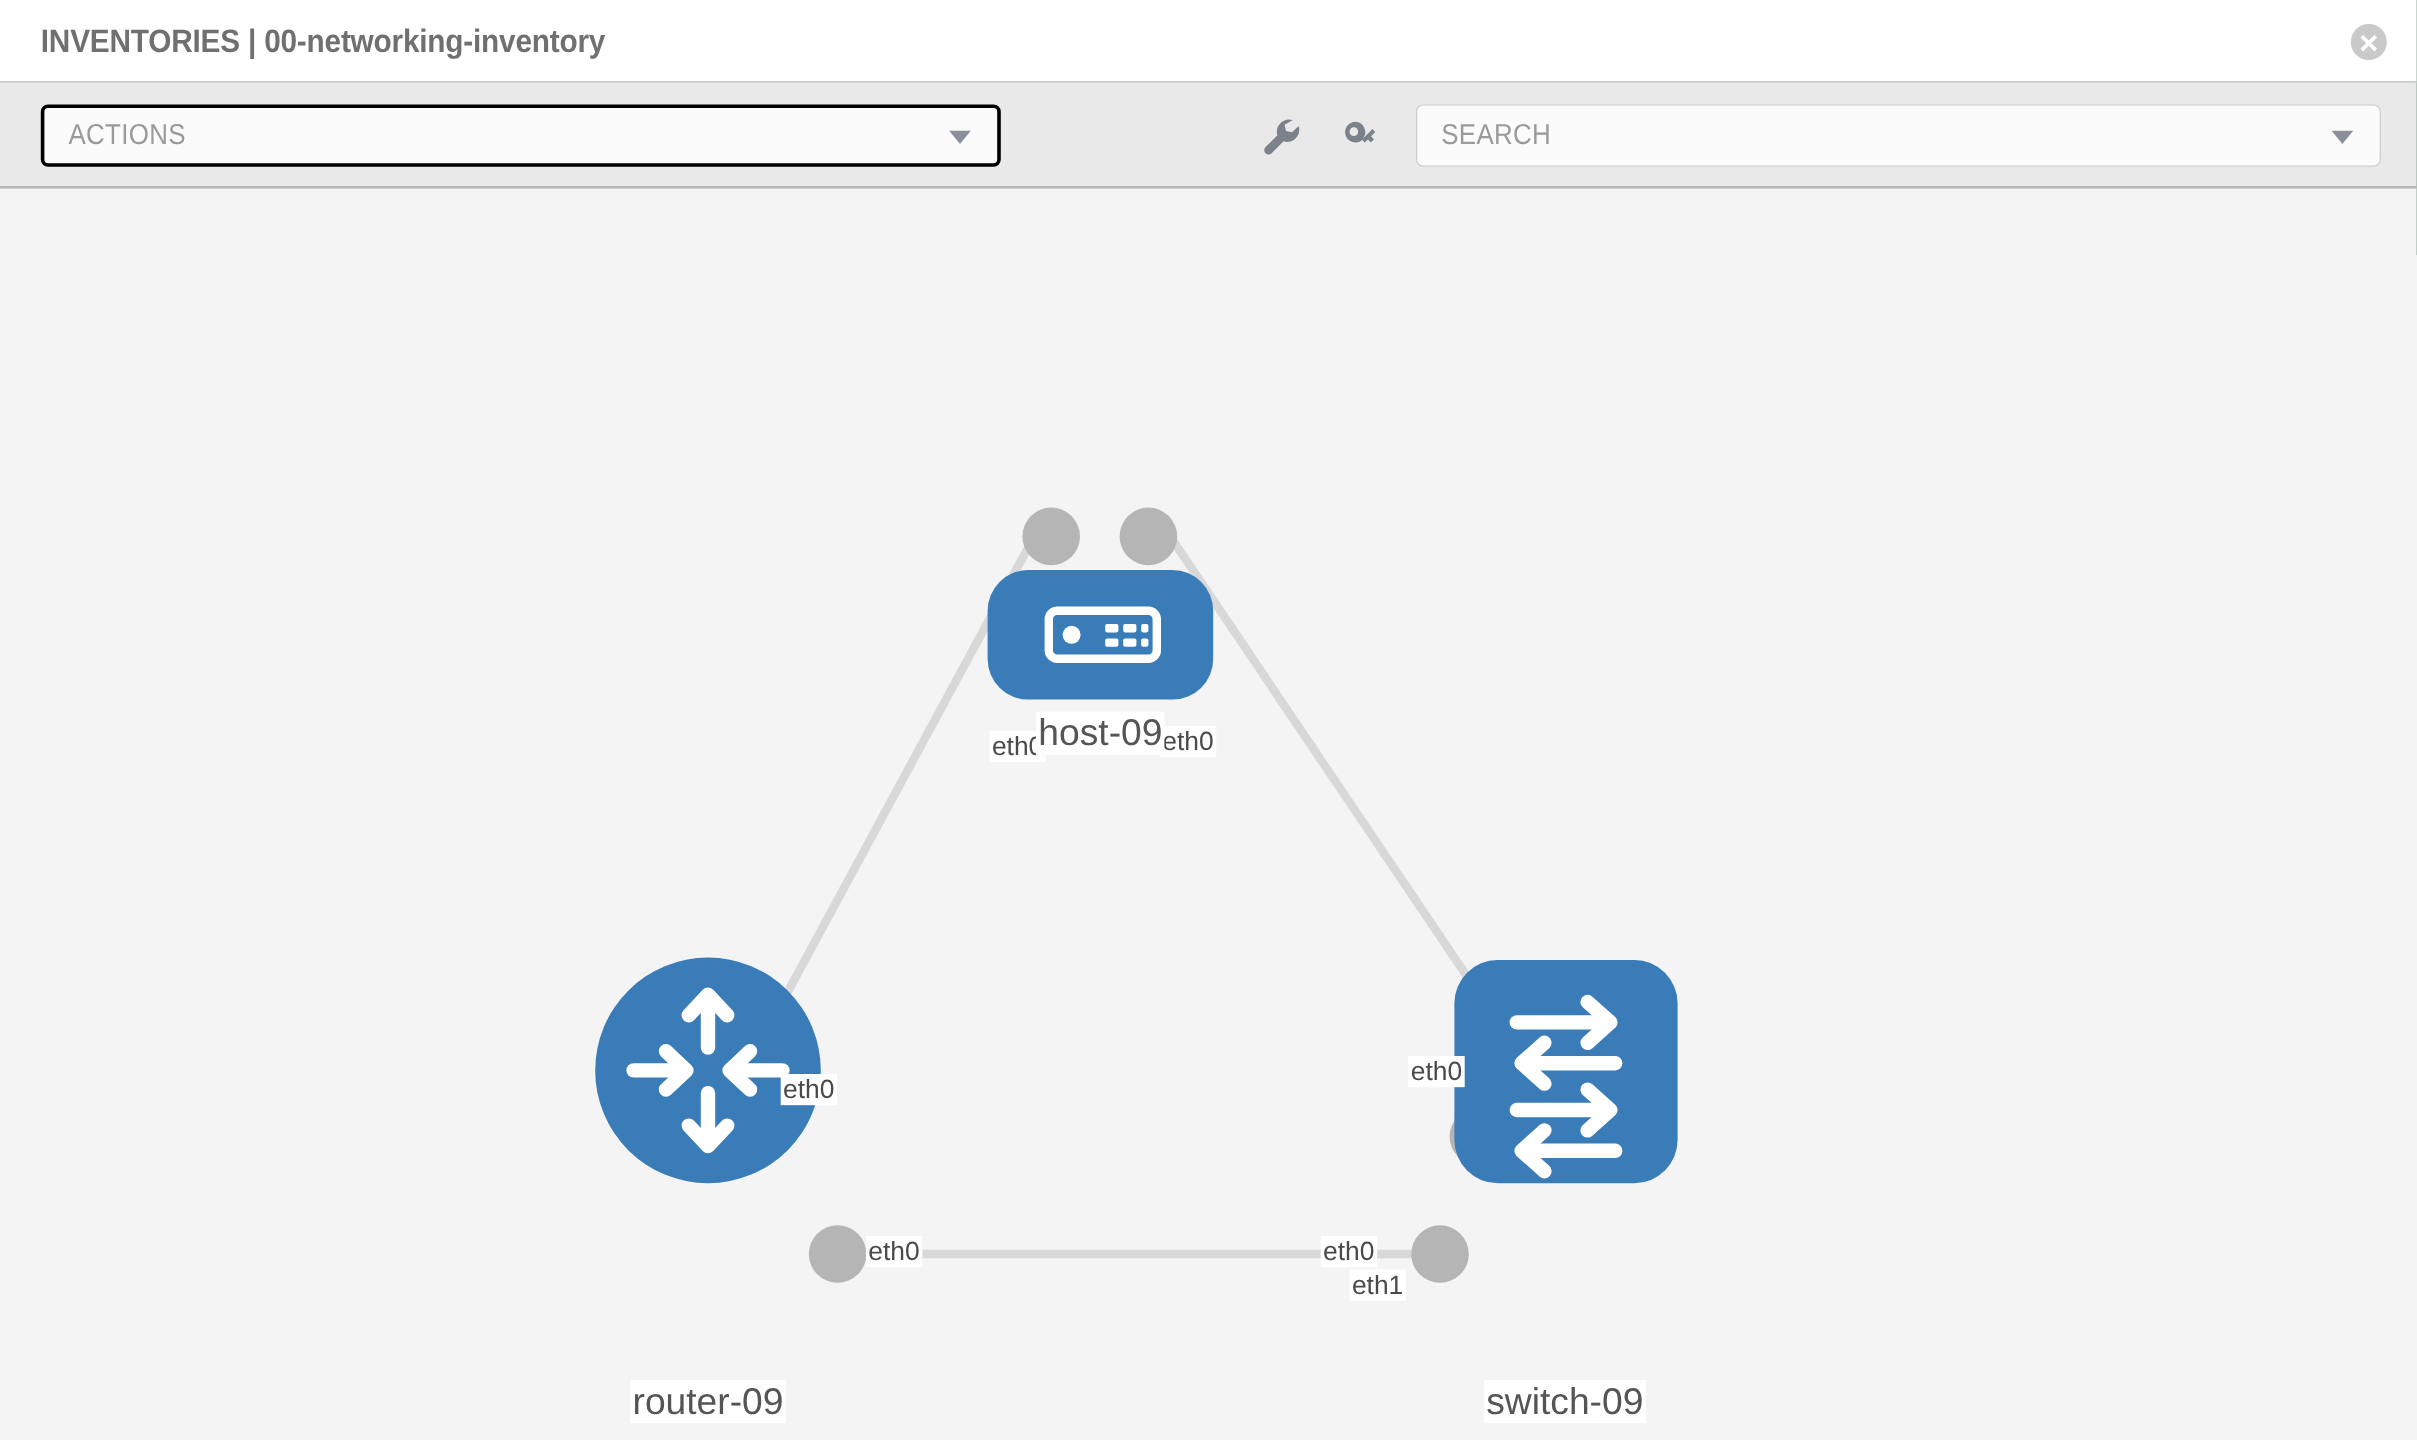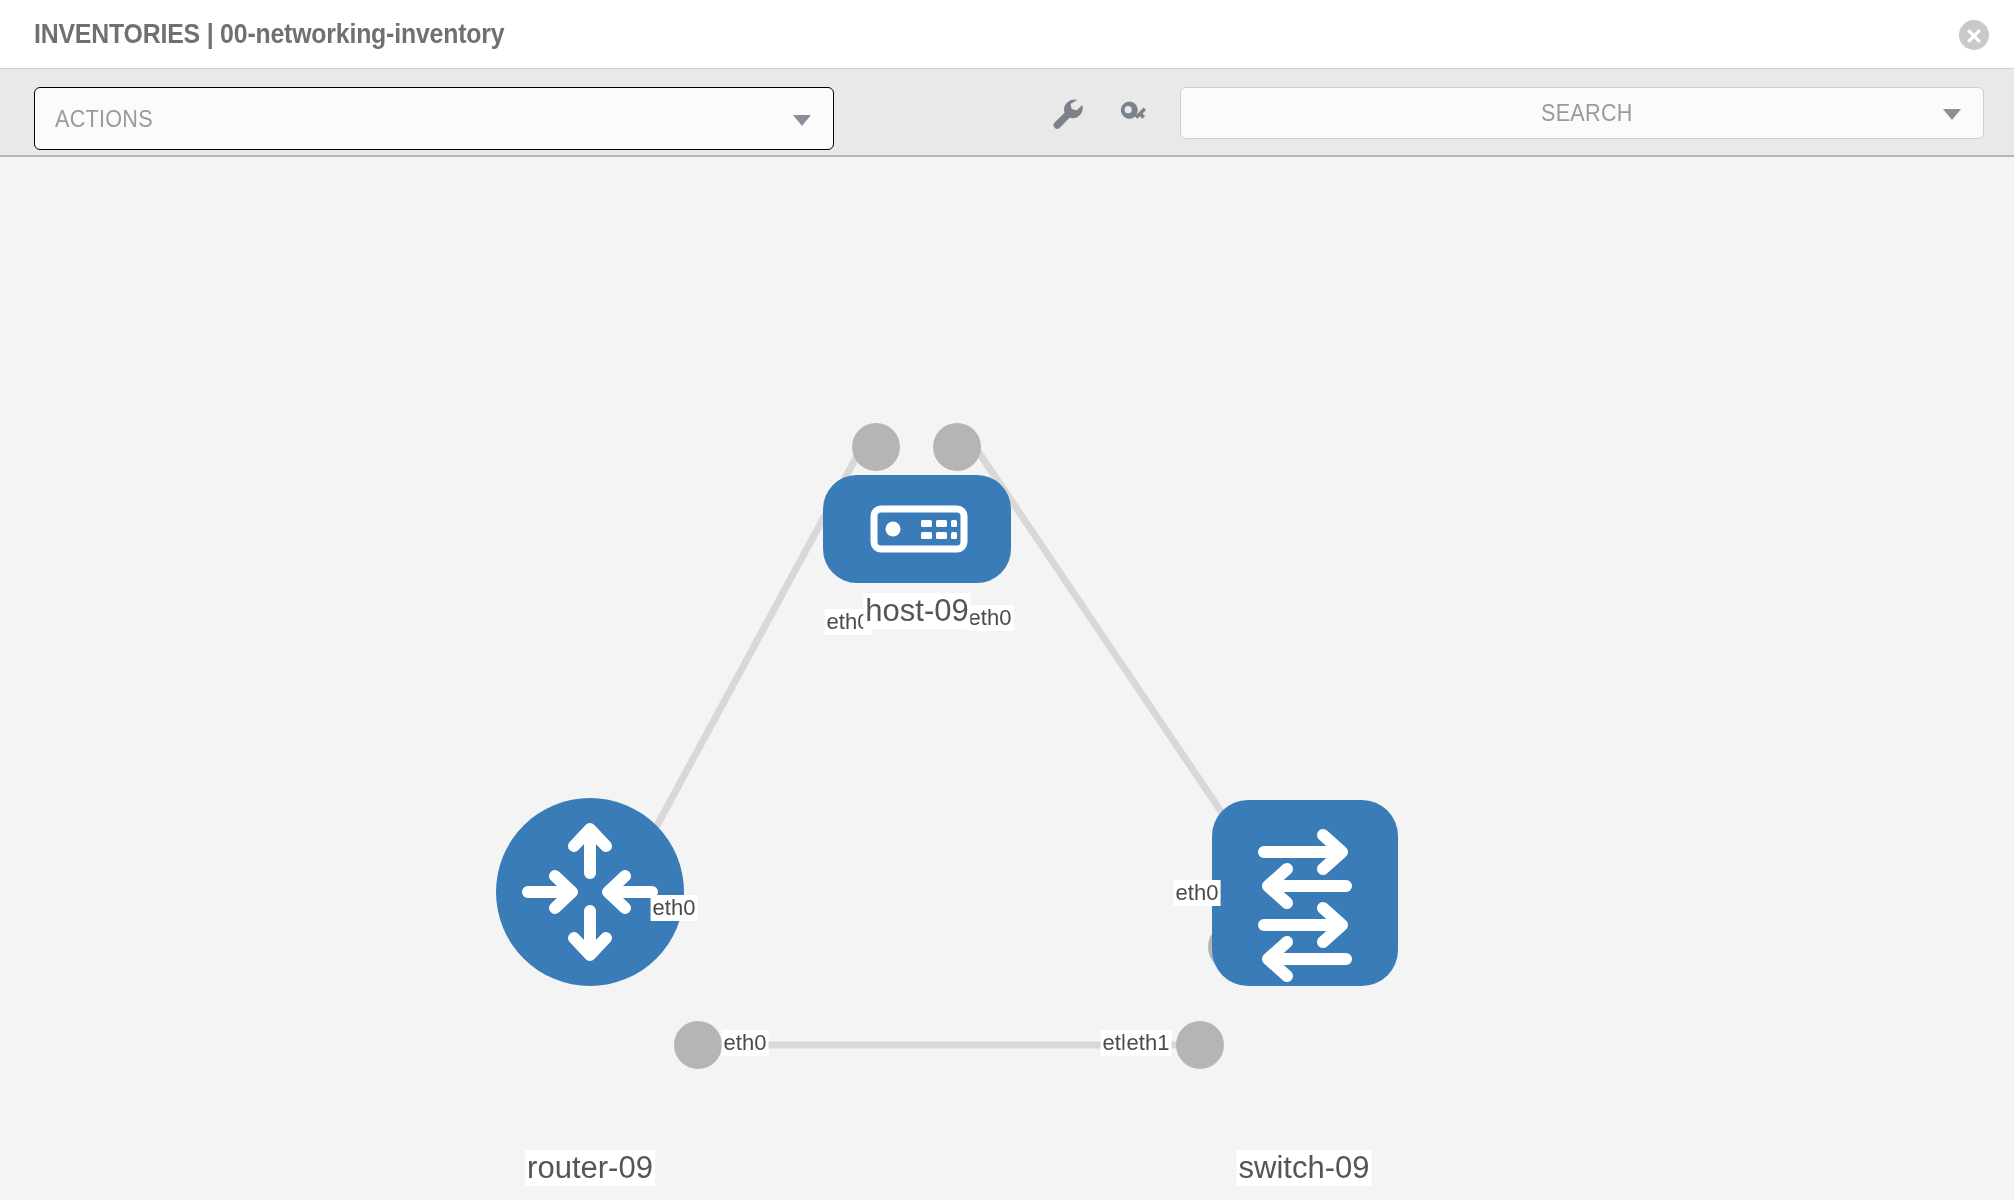--- a/index.html
+++ b/index.html
@@ -56,23 +56,23 @@
     position: absolute;
     left: 0; top: 68px;
     width: 2014px; height: 89px;
     background: #e9e9e9;
     border-top: 1px solid #cfcfcf;
     border-bottom: 2px solid #b6b6b6;
   }
   .actions-select {
     position: absolute;
     left: 34px; top: 18px;
-    width: 800px; height: 63px;
+    width: 800px; height: 52px;
     background: #fbfbfb;
-    border: 1px solid #000000;
+    border: 3px solid #000000;
     border-radius: 6px;
     display: flex;
     align-items: center;
     cursor: pointer;
   }
   .actions-select .lbl {
     margin-left: 20px;
     font-size: 24px;
     color: #9a9a9a;
     letter-spacing: 0.3px;
@@ -104,21 +104,20 @@
   .search-select {
     position: absolute;
     left: 1180px; top: 18px;
     width: 804px; height: 52px;
     background: #fbfbfb;
     border: 1px solid #cdcdcd;
     border-radius: 6px;
     display: flex;
     align-items: center;
     cursor: text;
-    justify-content: center;
   }
   .search-select .lbl {
     margin-left: 20px;
     font-size: 24px;
     color: #9a9a9a;
     letter-spacing: 0.3px;
     transform: scaleX(0.9);
     transform-origin: left center;
   }
 
@@ -269,20 +268,20 @@
         </g>
       </g>
     </svg>
 
     <div class="edge-label" style="left:848px;  top:452px;">eth0</div>
     <div class="edge-label" style="left:990px;  top:448px;">eth0</div>
     <div class="edge-label" style="left:674px;  top:738px;">eth0</div>
     <div class="edge-label" style="left:1197px; top:723px;">eth0</div>
     <div class="edge-label" style="left:745px; top:873px;">eth0</div>
     <div class="edge-label" style="left:1124px; top:873px;">eth0</div>
-    <div class="edge-label" style="left:1148px; top:873px;">eth1</div>
+    <div class="edge-label" style="left:1148px; top:901px;">eth1</div>
 
     <div class="node-label" style="left:917px;  top:436px;">host-09</div>
     <div class="node-label" style="left:590px;  top:993px;">router-09</div>
     <div class="node-label" style="left:1304px; top:993px;">switch-09</div>
 
   </div>
 </div>
 
 </body></html>

